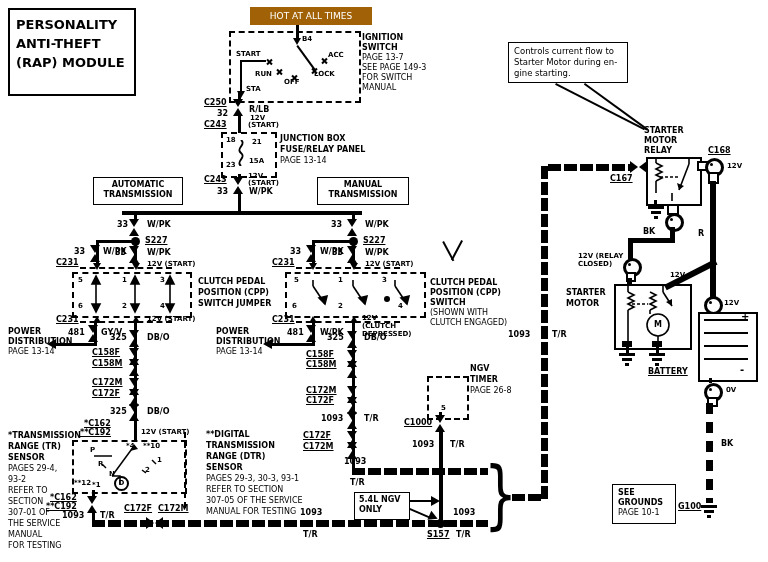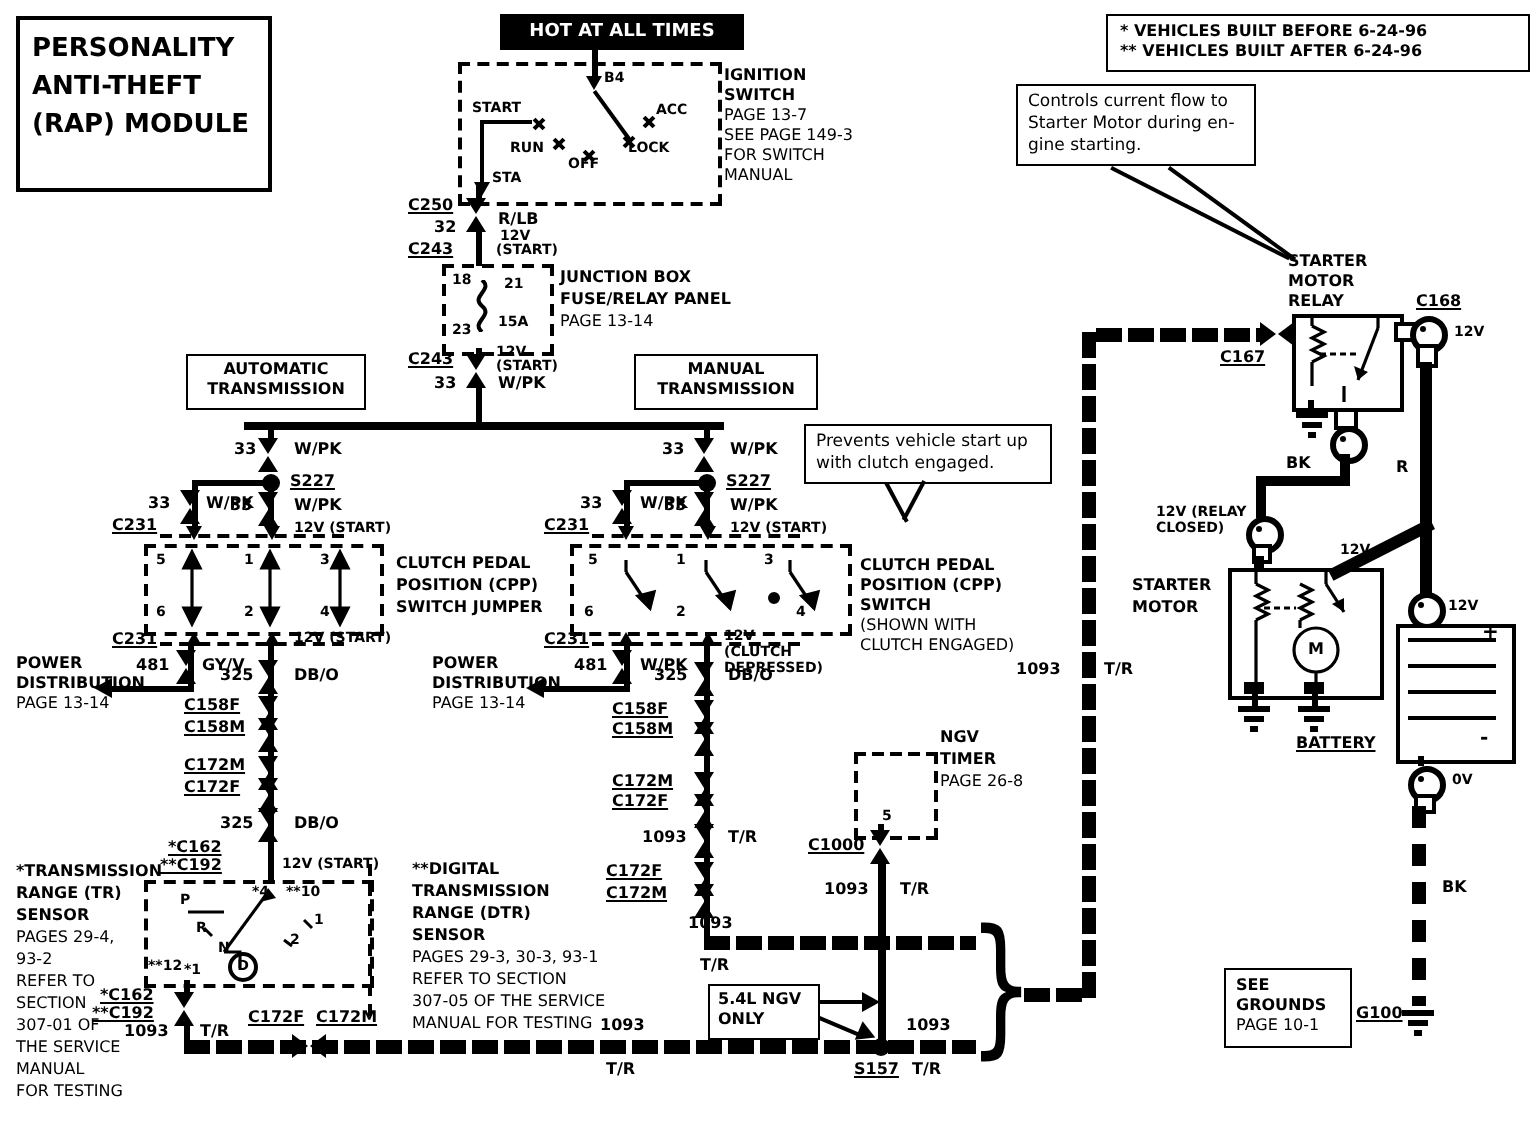--- a/index.html
+++ b/index.html
@@ -31,21 +31,21 @@
        background-size:16px 3px,10px 3px,4px 3px;background-position:0 0,3px 5px,6px 10px;background-repeat:no-repeat}
   .tri{position:absolute;width:0;height:0}
   .tl{border-top:5px solid transparent;border-bottom:5px solid transparent;border-right:9px solid #000}
   .tr2{border-top:5px solid transparent;border-bottom:5px solid transparent;border-left:9px solid #000}
   .td{border-left:4px solid transparent;border-right:4px solid transparent;border-top:7px solid #000}
   .tu{border-left:4px solid transparent;border-right:4px solid transparent;border-bottom:7px solid #000}
   .xm{position:absolute;width:7px;height:7px}
   .xm::before,.xm::after{content:"";position:absolute;left:0;top:3px;width:7px;height:2px;background:#000}
   .xm::before{transform:rotate(45deg)}
   .xm::after{transform:rotate(-45deg)}
-  .hot{position:absolute;background:#000000;color:#fff;display:flex;align-items:center;justify-content:center;font-weight:bold;font-size:9px}
+  .hot{position:absolute;background:#a16207;color:#fff;display:flex;align-items:center;justify-content:center;font-weight:normal;font-size:9px}
   .callout{position:absolute;border:1px solid #000;background:#fff;font-size:8.5px;font-weight:normal;line-height:11px;padding:3px 5px;white-space:nowrap}
   .brace{position:absolute;font-size:52px;font-weight:400;line-height:52px;transform:scaleY(1.45);transform-origin:50% 0}
   .dcirc{position:absolute;width:11px;height:11px;border:2px solid #000;border-radius:50%;font-size:7px;font-weight:bold;text-align:center;line-height:11px}
   .plates{position:absolute;background-image:repeating-linear-gradient(180deg,#000 0 2px,transparent 2px 13px)}
   svg.deco{position:absolute}
 </style>
 </head>
 <body>
 
 <div id="c">
@@ -53,26 +53,20 @@
   <div class="box" style="left:8px;top:8px;width:124px;height:84px">
     <div class="tx" style="left:6px;top:5px;font-size:13px;line-height:19px">
       <div>PERSONALITY</div>
       <div>ANTI-THEFT</div>
       <div>(RAP)  MODULE</div>
     </div>
   </div>
 
   <div class="hot" style="left:250px;top:7px;width:122px;height:18px">HOT AT ALL TIMES</div>
 
-  <div class="box" style="left:553px;top:7px;width:210px;height:27px;border-width:1px">
-    <div class="tx" style="left:6px;top:3px;font-size:8px;line-height:10px">
-      <div>* VEHICLES BUILT BEFORE 6-24-96</div>
-      <div>** VEHICLES BUILT AFTER 6-24-96</div>
-    </div>
-  </div>
 
   <div class="dbox" style="left:229px;top:31px;width:128px;height:68px"></div>
   <div class="w" style="left:296px;top:25px;width:3px;height:13px"></div>
   <div class="tri td" style="left:293px;top:38px"></div>
   <div class="lb t7" style="left:302px;top:36px">B4</div>
   <div class="w" style="left:298px;top:45px;width:30px;height:2px;transform:rotate(54deg)"></div>
   <div class="xm" style="left:266px;top:58px"></div>
   <div class="xm" style="left:276px;top:68px"></div>
   <div class="xm" style="left:291px;top:74px"></div>
   <div class="xm" style="left:311px;top:67px"></div>
@@ -305,24 +299,20 @@
   <div class="w" style="left:352px;top:243px;width:3px;height:21px"></div>
   <div class="cv" style="left:347px;top:246px"></div>
   <div class="lb" style="left:332px;top:249px">33</div>
   <div class="lb" style="left:365px;top:249px">W/PK</div>
   <div class="lb t7" style="left:365px;top:261px">12V (START)</div>
   <div class="lb u" style="left:272px;top:259px">C231</div>
   <div class="tri td" style="left:309px;top:263px"></div>
   <div class="tri td" style="left:350px;top:263px"></div>
   <div class="dl" style="left:296px;top:267px;width:104px"></div>
 
-  <div class="callout" style="left:402px;top:212px;width:112px">
-    <div>Prevents vehicle start up</div>
-    <div>with clutch engaged.</div>
-  </div>
   <div class="w" style="left:444px;top:241px;width:22px;height:1.5px;transform:rotate(62deg)"></div>
   <div class="w" style="left:463px;top:241px;width:22px;height:1.5px;transform:rotate(118deg)"></div>
 
   <div class="dbox" style="left:285px;top:272px;width:137px;height:42px"></div>
   <svg class="deco" style="left:285px;top:272px" width="137" height="42" viewBox="0 0 137 42">
     <g stroke="#000" stroke-width="1.6" fill="#000">
       <line x1="28" y1="8" x2="28" y2="14"></line>
         <line x1="28" y1="14" x2="40" y2="32"></line>
         <polygon points="40,32 34,26 42,24"></polygon>
       <line x1="68" y1="8" x2="68" y2="14"></line>

